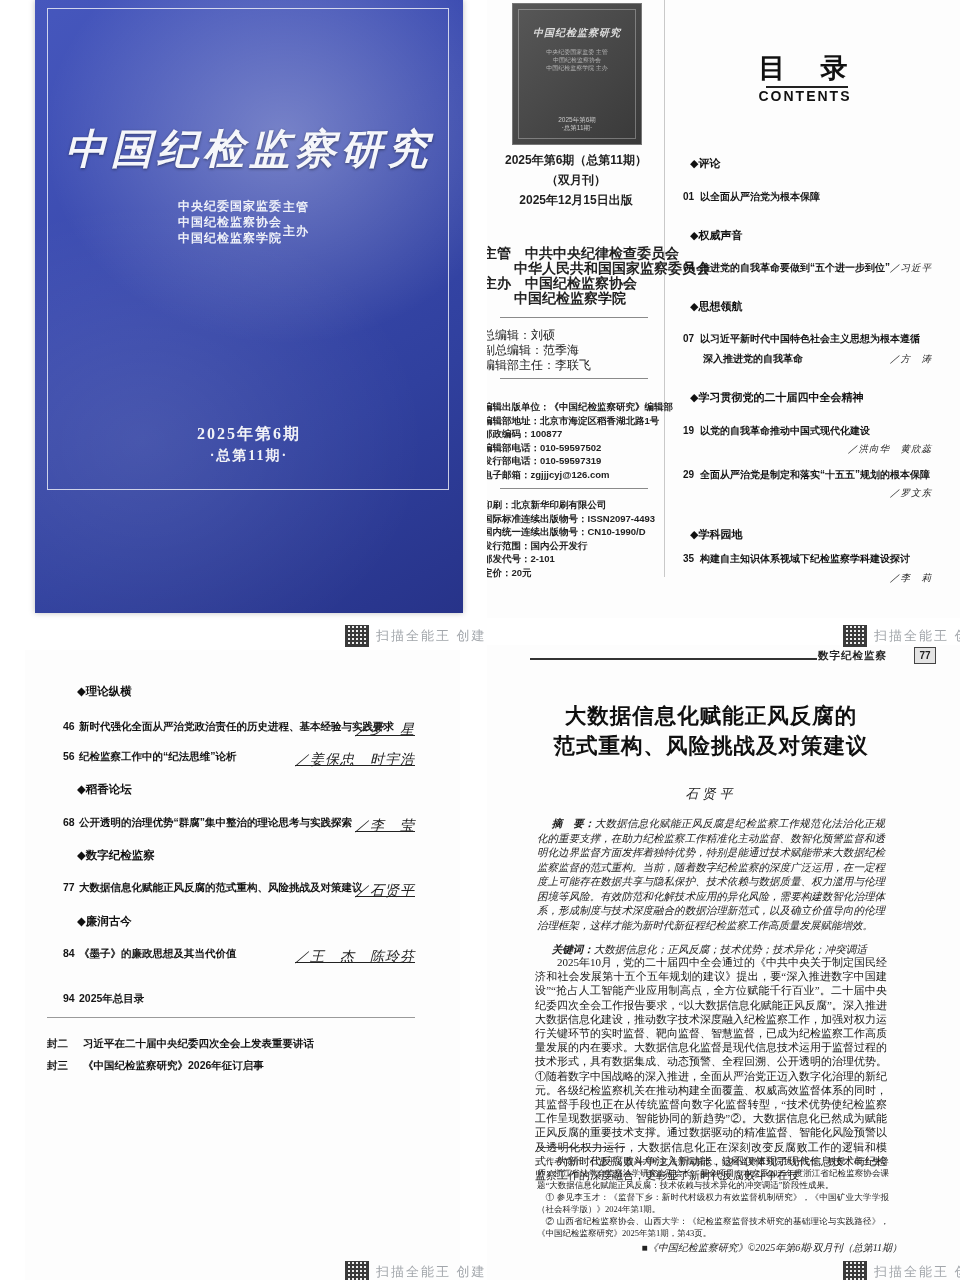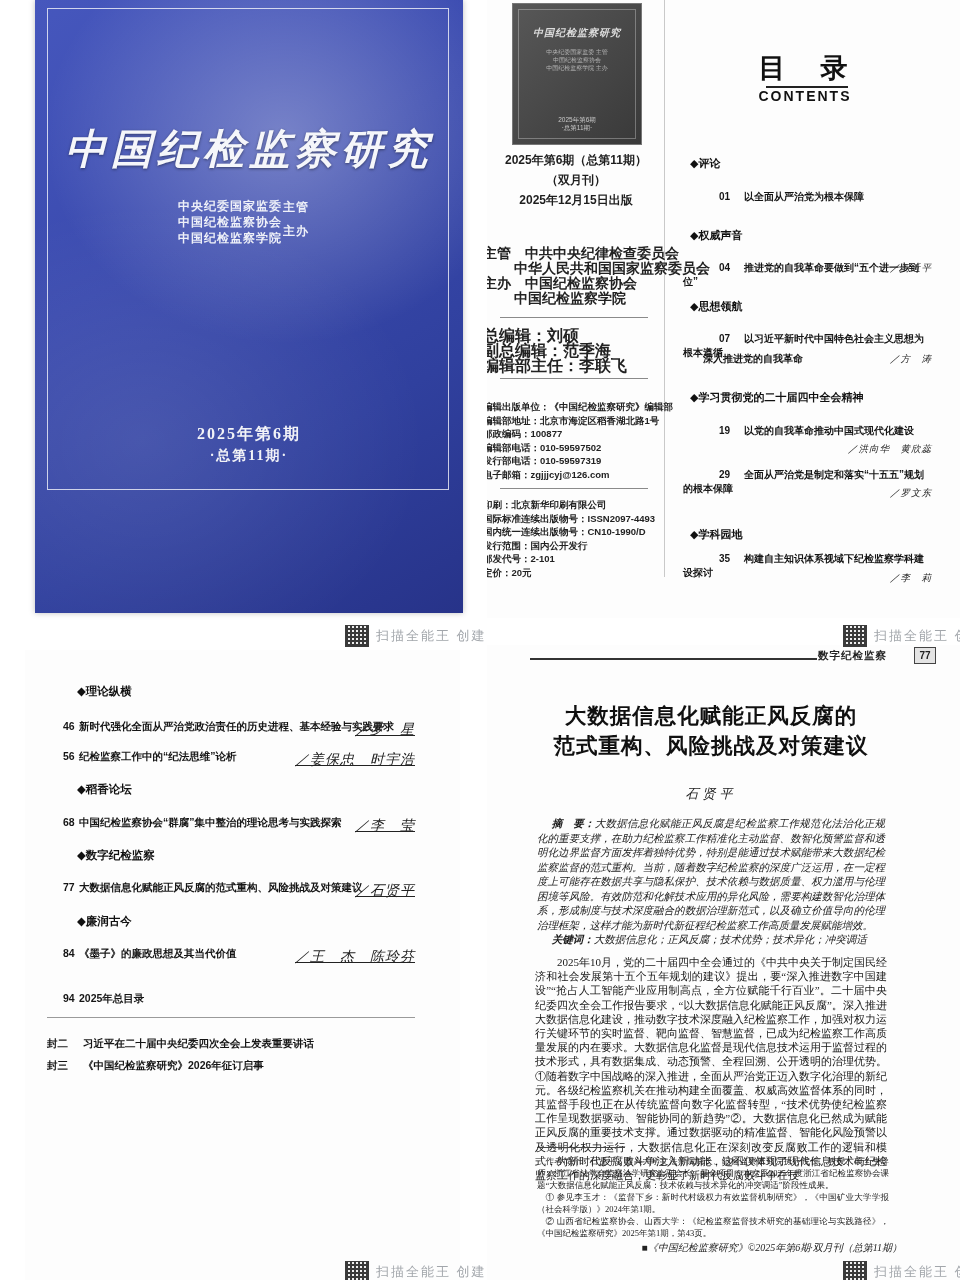--- a/index.html
+++ b/index.html
@@ -40,33 +40,33 @@
   .thumb-mid{position:absolute;left:0;top:44px;width:100%;text-align:center;
     font-size:6px;line-height:8px;color:#b5b5b5;}
   .thumb-foot{position:absolute;left:0;bottom:12px;width:100%;text-align:center;
     font-size:6.5px;line-height:8px;color:#c8c8c8;}
   .issue-info{position:absolute;left:8px;top:150px;width:162px;text-align:center;
     font-weight:bold;font-size:12px;line-height:20px;color:#1e1e1e;}
   .mast-block{position:absolute;left:-4px;width:180px;color:#222;}
   .mast-block div{white-space:nowrap;}
   .agency{top:246px;font-weight:bold;font-size:14px;line-height:15px;}
   .agency .indent{padding-left:31px;}
-  .editors{top:328px;font-weight:bold;font-size:16px;line-height:15px;}
+  .editors{top:328px;font-weight:normal;font-size:12px;line-height:15px;}
   .publishing{top:400px;font-weight:bold;font-size:9.5px;line-height:13.5px;}
   .printing{top:498px;font-weight:bold;font-size:9.5px;line-height:13.5px;}
   .mast-rule{position:absolute;left:13px;width:148px;height:1px;background:#8a8a8a;}
 
   .toc1-title{position:absolute;left:248px;top:50px;width:140px;text-align:center;
     font-size:27px;font-weight:bold;letter-spacing:4px;color:#111;}
   .toc1-underline{position:absolute;left:279px;top:86px;width:82px;height:2px;background:#222;}
   .toc1-en{position:absolute;left:248px;top:88px;width:140px;text-align:center;
     font-size:14px;font-weight:bold;letter-spacing:2px;color:#111;}
   .t1-h{position:absolute;left:203px;font-weight:bold;font-size:11px;color:#111;}
   .t1-item{position:absolute;left:196px;right:28px;font-weight:bold;font-size:10px;color:#151515;}
-  .t1-item .no{display:inline-block;width:25px;margin-left:36px;}
+  .t1-item .no{display:inline-block;width:17px;}
   .t1-cont{position:absolute;left:216px;right:28px;font-weight:bold;font-size:10px;color:#151515;}
   .au{position:absolute;right:0;top:1px;font-family:"Liberation Serif","DejaVu Serif",serif;
       font-style:italic;font-weight:normal;font-size:9.5px;color:#222;letter-spacing:1px;}
 
   
   .toc2-page{left:25px;top:650px;width:435px;height:630px;}
   .t2-h{position:absolute;left:52px;font-weight:bold;font-size:11.5px;color:#111;}
   .t2-item{position:absolute;left:38px;right:45px;font-weight:bold;font-size:10.5px;color:#151515;}
   .t2-item .no{display:inline-block;width:16px;}
   .t2-item .au{font-size:14px;text-decoration:underline;}
@@ -82,21 +82,21 @@
   .art-pagebox{position:absolute;left:427px;top:2px;min-width:14px;padding:0 3px;height:15px;
     border:1.5px solid #444;background:#e4e4e4;font-weight:bold;font-size:10px;
     text-align:center;line-height:15px;color:#222;}
   .art-title{position:absolute;left:50px;top:56px;width:348px;text-align:center;
     font-size:21.5px;font-weight:bold;line-height:30px;color:#101010;letter-spacing:1px;}
   .art-author{position:absolute;left:50px;top:140px;width:348px;text-align:center;
     font-style:italic;font-size:13px;letter-spacing:4px;color:#222;}
   .art-abstract{position:absolute;left:50px;top:172px;width:348px;
     font-style:italic;font-size:10.5px;line-height:14.5px;text-align:justify;color:#1a1a1a;}
   .art-abstract p{margin:0;text-indent:1.4em;}
-  .art-abstract .kw{margin-top:0;}
+  .art-abstract .kw{margin-top:10px;}
   .art-body{position:absolute;left:48px;top:310px;width:352px;
     font-size:11px;line-height:14.2px;text-align:justify;color:#161616;}
   .art-body p{margin:0;text-indent:2em;}
   .fn-rule{position:absolute;left:50px;top:502px;width:88px;height:1px;background:#444;}
   .art-fn{position:absolute;left:50px;top:510px;width:352px;
     font-size:8.5px;line-height:12px;text-align:justify;color:#222;}
   .art-fn p{margin:0;text-indent:1em;}
   .art-footer{position:absolute;right:58px;top:596px;font-style:italic;font-size:10px;color:#222;}
 
   
@@ -241,21 +241,21 @@
       <span class="no">46</span><span class="ti">新时代强化全面从严治党政治责任的历史进程、基本经验与实践要求</span>
       <span class="au">／罗　星</span>
     </div>
     <div class="t2-item" style="top:100px;">
       <span class="no">56</span><span class="ti">纪检监察工作中的“纪法思维”论析</span>
       <span class="au">／姜保忠　时宇浩</span>
     </div>
 
     <div class="t2-h" style="top:132px;">◆稻香论坛</div>
     <div class="t2-item" style="top:166px;">
-      <span class="no">68</span><span class="ti">中国纪检监察协会“群腐”集中整治的理论思考与实践探索</span>
+      <span class="no">68</span><span class="ti">公开透明的治理优势“群腐”集中整治的理论思考与实践探索</span>
       <span class="au">／李　莹</span>
     </div>
 
     <div class="t2-h" style="top:198px;">◆数字纪检监察</div>
     <div class="t2-item" style="top:231px;">
       <span class="no">77</span><span class="ti">大数据信息化赋能正风反腐的范式重构、风险挑战及对策建议</span>
       <span class="au">／石贤平</span>
     </div>
 
     <div class="t2-h" style="top:264px;">◆廉润古今</div>

